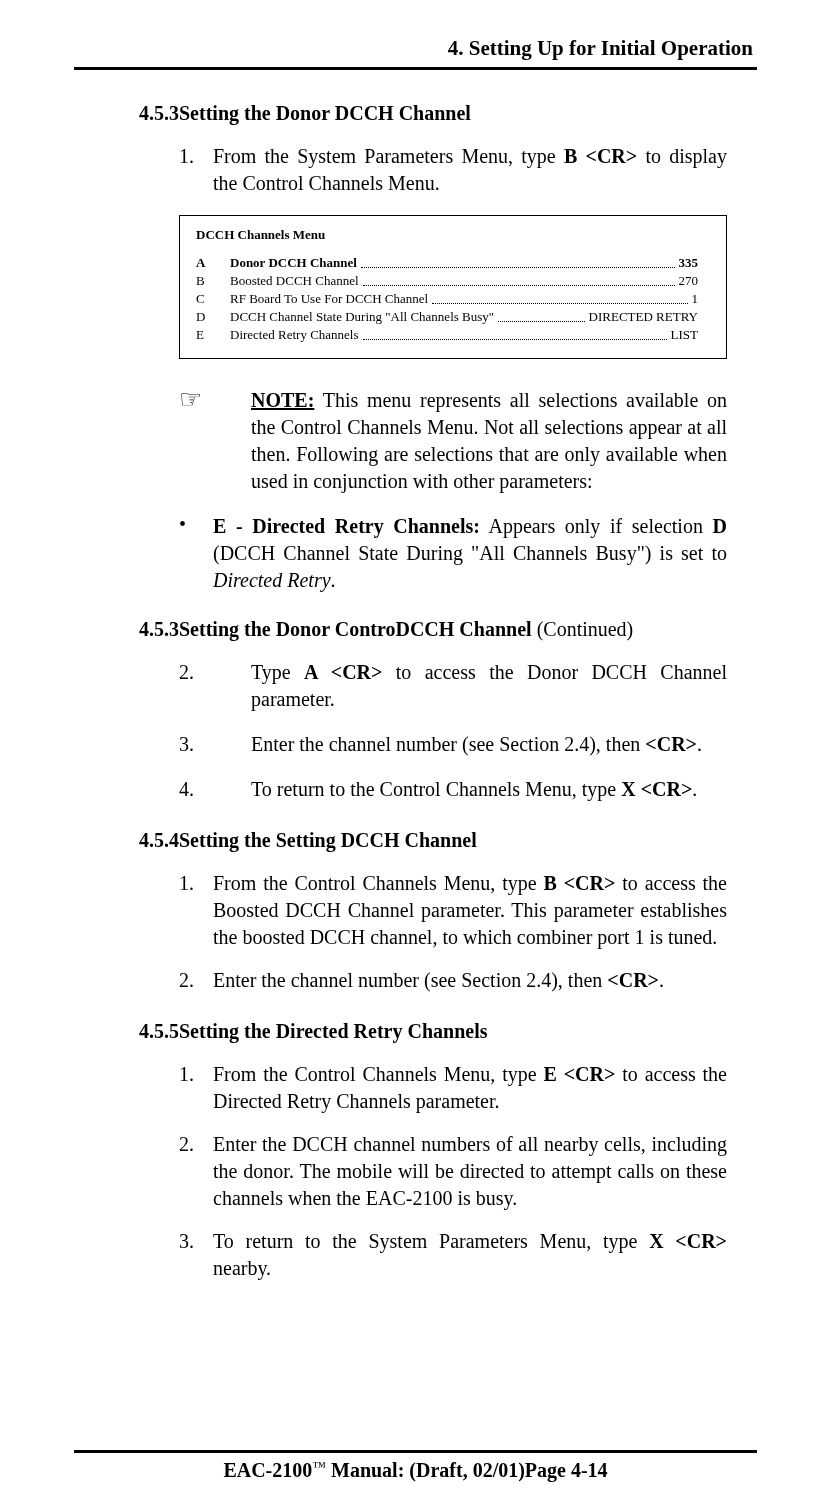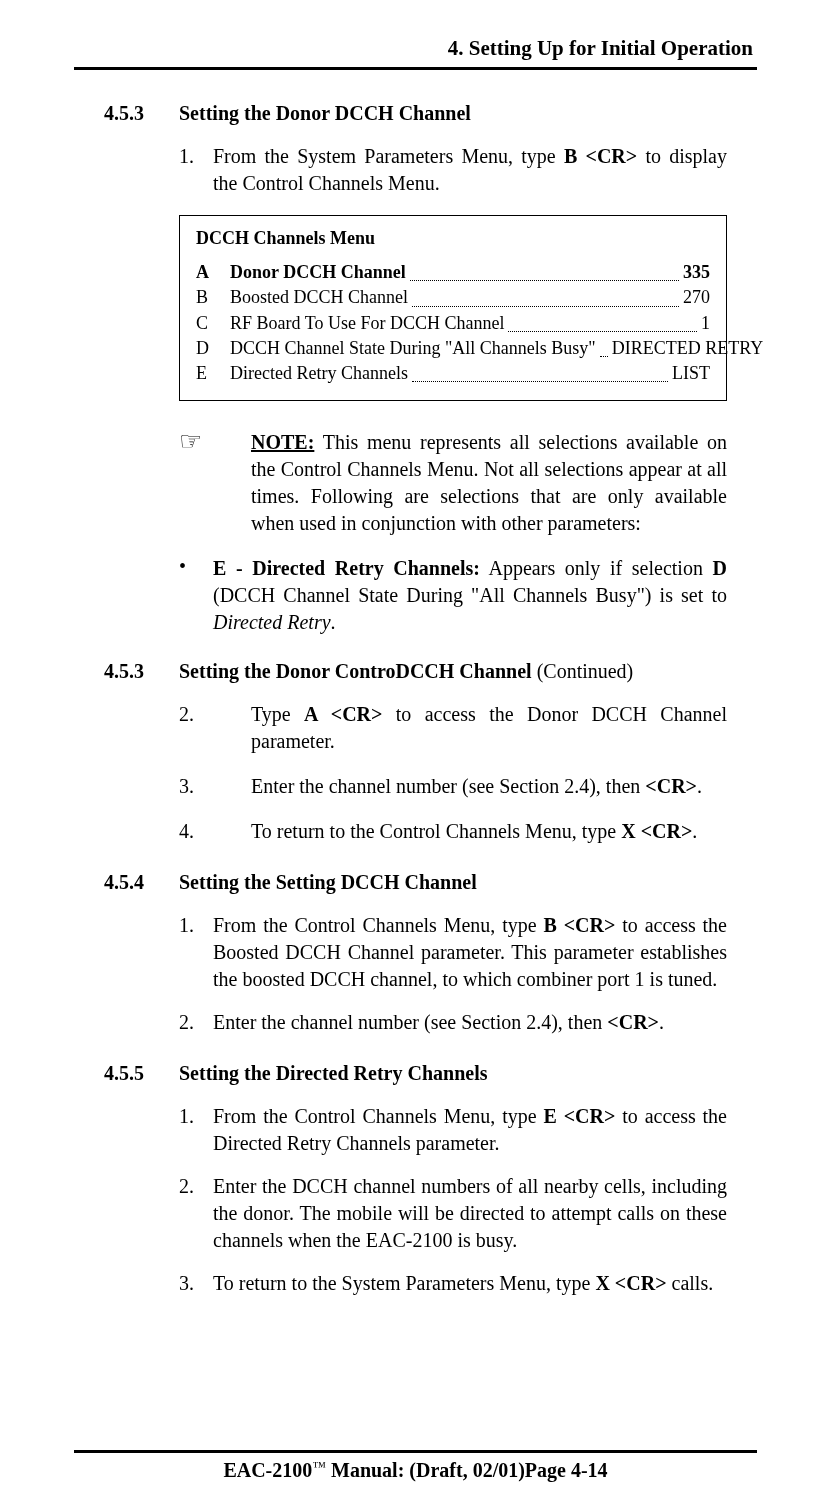--- a/index.html
+++ b/index.html
@@ -33,20 +33,21 @@
     font-size: 20px;
     line-height: 1.35;
   }
   .sec-head {
     display: flex;
     margin-bottom: 16px;
   }
   .sec-num {
     width: 75px;
     font-weight: bold;
+    text-align: right;
   }
   .sec-title {
     font-weight: bold;
   }
   .sec-title .cont {
     font-weight: normal;
     text-align: center;
   }
   .step {
     display: flex;
@@ -67,22 +68,22 @@
   .step-wide .num {
     width: 72px;
     flex: 0 0 72px;
   }
   .step .body, .step-wide .body {
     flex: 1;
   }
   .menu-box {
     margin: 18px 0 28px 75px;
     border: 1.5px solid #000;
-    padding: 10px 16px 14px 16px;
-    font-size: 18px;
+    padding: 10px 28px 14px 16px;
+    font-size: 13px;
   }
   .menu-title {
     font-weight: bold;
     margin-bottom: 10px;
   }
   .menu-row {
     display: flex;
     align-items: flex-end;
     line-height: 1.4;
   }
@@ -204,21 +205,21 @@
         <div class="menu-key">E</div>
         <div class="menu-label">Directed Retry Channels</div>
         <div class="menu-dots"></div>
         <div class="menu-val">LIST</div>
       </div>
     </div>
 
     <div class="note">
       <div class="hand">☞</div>
       <div class="body">
-        <span class="b" style="text-decoration: underline;">NOTE:</span><span> This menu represents all selections available on the Control Channels Menu. Not all selections appear at all times. Following are selections that are only available when used in conjunction with other parameters:</span>
+        <span class="b" style="text-decoration: underline;">NOTE:</span><span> This menu represents all selections available on the Control Channels Menu. Not all selections appear at all then. Following are selections that are only available when used in conjunction with other parameters:</span>
       </div>
     </div>
 
     <div class="bullet">
       <div class="dot">•</div>
       <div class="body">
         <span class="b">E - Directed Retry Channels:</span><span> Appears only if selection </span><span class="b">D</span><span> (DCCH Channel State During "All Channels Busy") is set to </span><span class="i">Directed Retry</span><span>.</span>
       </div>
     </div>
 
@@ -277,21 +278,21 @@
         <span>From the Control Channels Menu, type </span><span class="b">E &lt;CR&gt;</span><span> to access the Directed Retry Channels parameter.</span>
       </div>
     </div>
     <div class="step" style="margin-bottom:16px;">
       <div class="num">2.</div>
       <div class="body">Enter the DCCH channel numbers of all nearby cells, including the donor. The mobile will be directed to attempt calls on these channels when the EAC-2100 is busy.</div>
     </div>
     <div class="step">
       <div class="num">3.</div>
       <div class="body">
-        <span>To return to the System Parameters Menu, type </span><span class="b">X &lt;CR&gt;</span><span> calls.</span>
+        <span>To return to the System Parameters Menu, type </span><span class="b">X &lt;CR&gt;</span><span> nearby.</span>
       </div>
     </div>
 
   </div>
 
   <div class="footer">
     <hr class="footer-rule">
     <div class="footer-row">
       <div>
         <span>EAC-2100</span><span style="font-weight:normal; font-size:14px; vertical-align:top;">™</span><span> Manual: (Draft, 02/01)</span>

